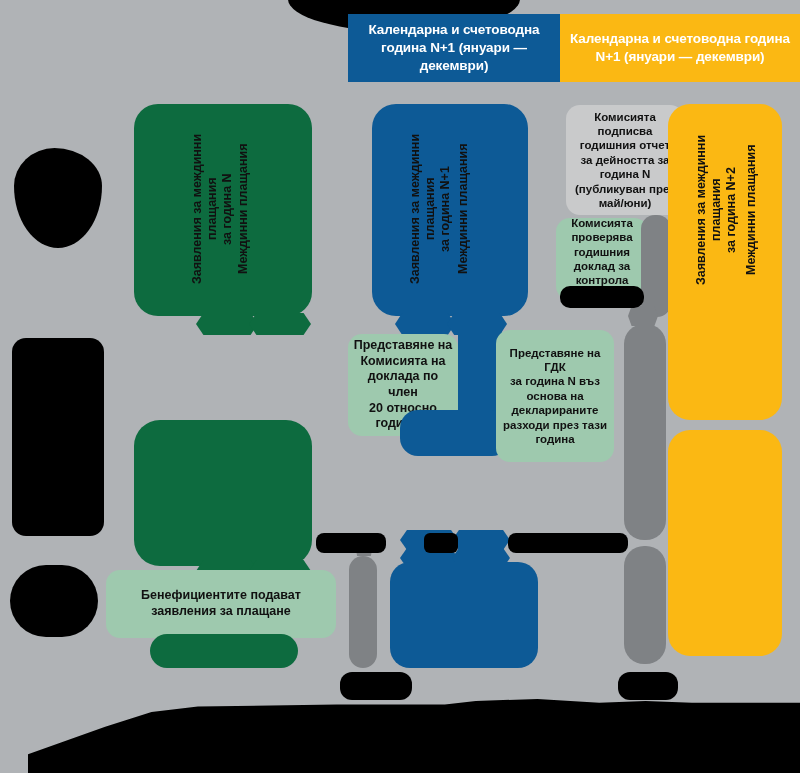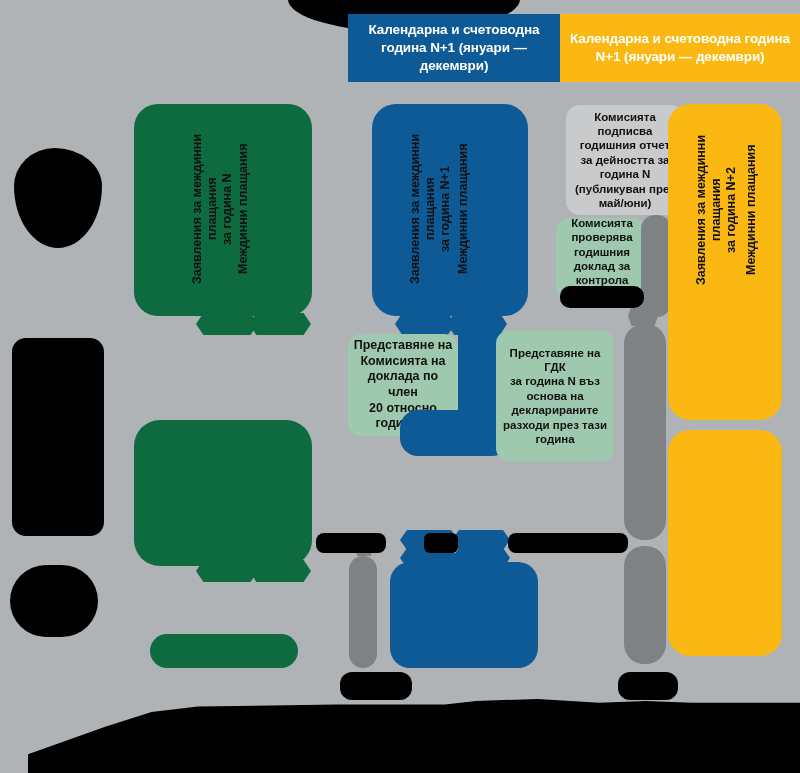--- a/index.html
+++ b/index.html
@@ -87,20 +87,24 @@
 
   <div class="chev" style="left:196px;top:313px;width:62px;height:22px;background:#0d6b3f;"></div>
   <div class="chev" style="left:249px;top:313px;width:62px;height:22px;background:#0d6b3f;"></div>
 
 
   <div class="abs solid g-dark" style="left:134px;top:420px;width:178px;height:146px;border-radius:26px;"></div>
 
   <div class="chev" style="left:196px;top:560px;width:62px;height:22px;background:#0d6b3f;"></div>
   <div class="chev" style="left:249px;top:560px;width:62px;height:22px;background:#0d6b3f;"></div>
 
+  <div class="abs pbox light-green" style="left:106px;top:570px;width:230px;height:68px;">
+    <span style="white-space:pre-line;">Бенефициентите подават
+заявления за плащане</span>
+  </div>
 
   <div class="abs solid g-dark" style="left:150px;top:634px;width:148px;height:34px;border-radius:18px;"></div>
 
   <div class="abs solid b-dark" style="left:372px;top:104px;width:156px;height:212px;border-radius:24px;"></div>
   <div class="vtxt" style="left:408px;top:114px;height:190px;">Заявления за междинни плащания
 за година N+1</div>
   <div class="vtxt" style="left:456px;top:114px;height:190px;">Междинни плащания</div>
 
   <div class="chev" style="left:395px;top:313px;width:60px;height:22px;background:#0d5a96;"></div>
   <div class="chev" style="left:447px;top:313px;width:60px;height:22px;background:#0d5a96;"></div>

